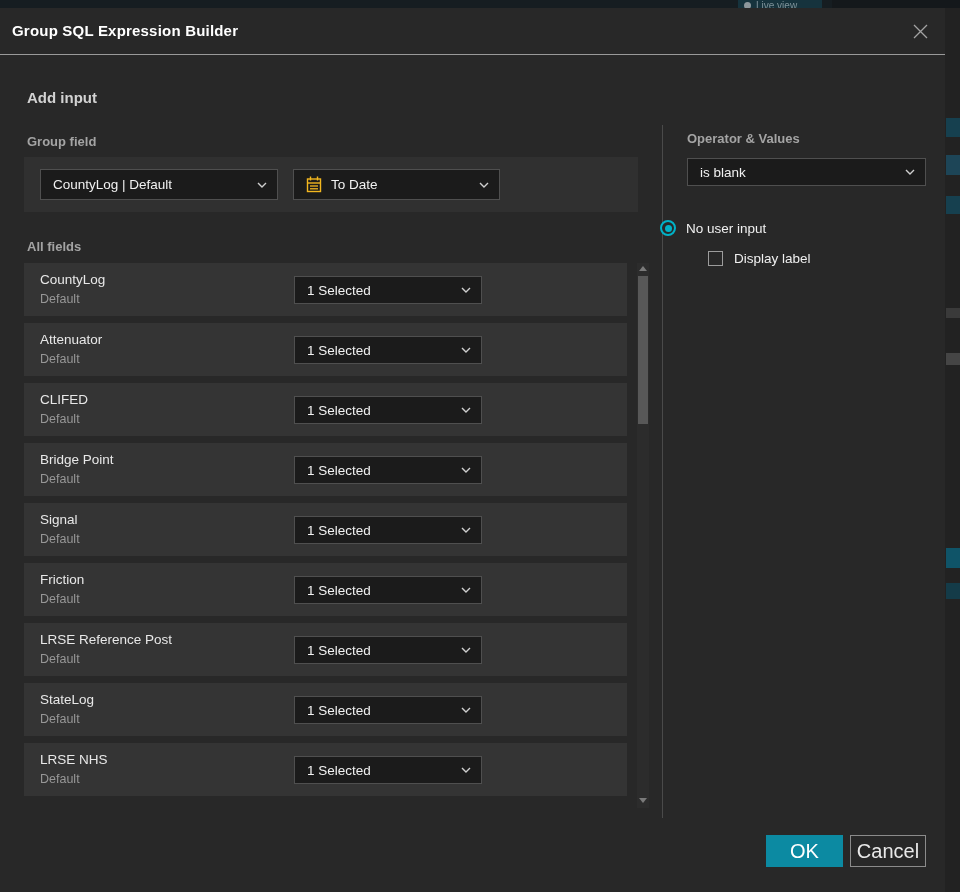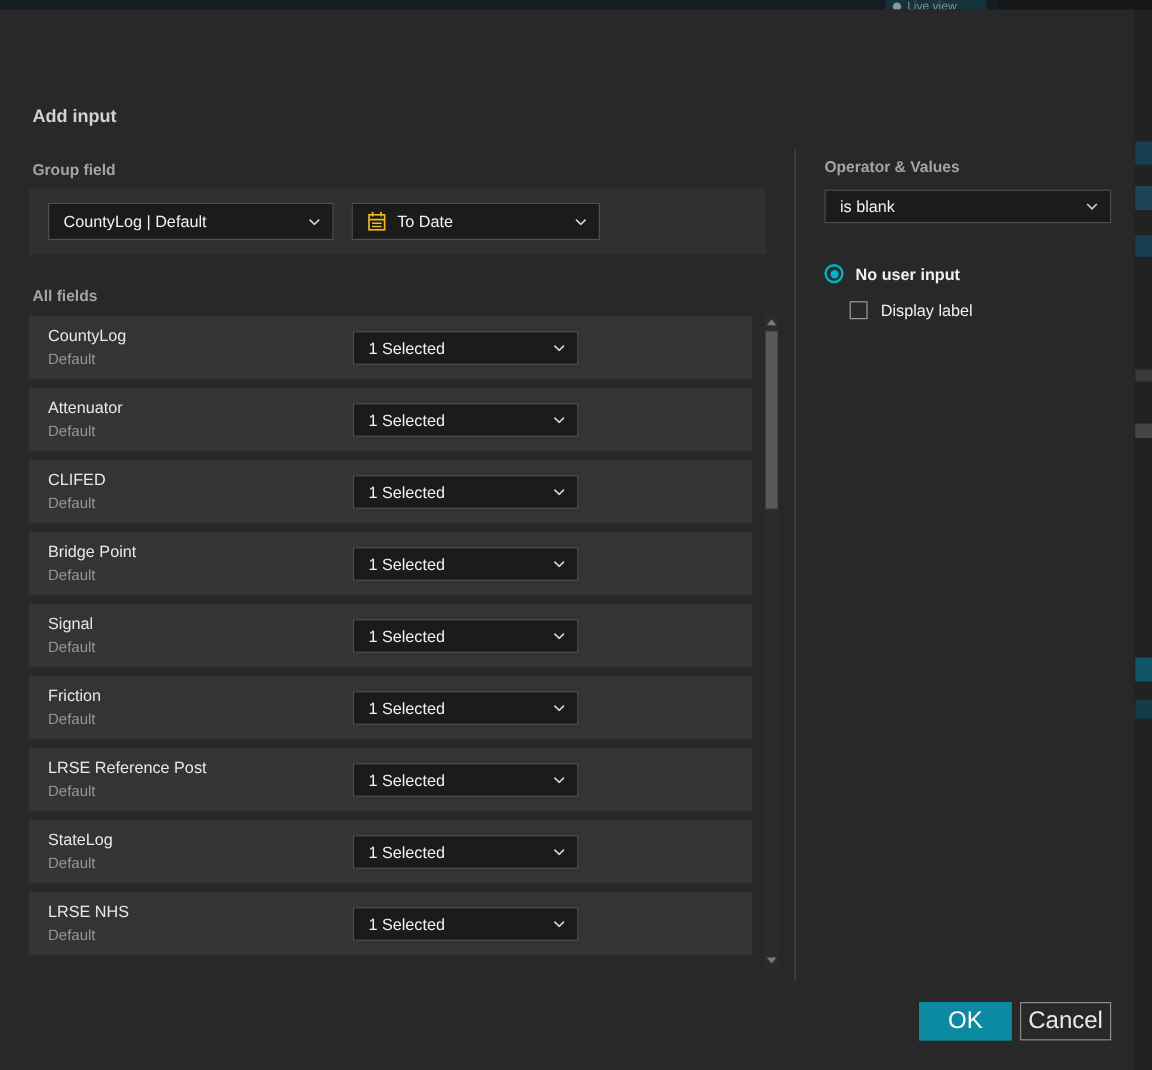--- a/index.html
+++ b/index.html
@@ -50,21 +50,21 @@
   .sb-thumb { position:absolute; left:1px; top:13px; width:10px; height:148px; background:#585858; }
   .sb-arrow { position:absolute; left:2px; width:8px; height:6px; display:flex; justify-content:center; }
   .tri-up { width:0; height:0; border-left:4px solid transparent; border-right:4px solid transparent; border-bottom:5px solid #7a7a7a; }
   .tri-dn { width:0; height:0; border-left:4px solid transparent; border-right:4px solid transparent; border-top:5px solid #7a7a7a; }
 
   .divider { position:absolute; left:662px; top:117px; width:1px; height:693px; background:#4a4a4a; }
 
   
   .op-dd { left:687px; top:150px; width:239px; height:28px; }
 
-  .radio-row { position:absolute; left:687px; top:212px; display:flex; align-items:flex-end; gap:10px; cursor:pointer;font-weight:bold; }
+  .radio-row { position:absolute; left:660px; top:212px; display:flex; align-items:flex-end; gap:10px; cursor:pointer; }
   .radio-outer { width:16px; height:16px; border-radius:50%; border:2px solid #00b2c7; background:#282828;
                  display:flex; align-items:center; justify-content:center; }
   .radio-dot { width:7px; height:7px; border-radius:50%; background:#00b2c7; }
   .radio-label { font-size:13.5px; color:#f0f0f0; }
 
   .check-row { position:absolute; left:708px; top:243px; display:flex; align-items:center; gap:11px; cursor:pointer; }
   .checkbox { width:15px; height:15px; border:1px solid #9c9c9c; background:transparent; }
   .check-label { font-size:13.5px; color:#f0f0f0; }
 
   
@@ -96,20 +96,28 @@
     <div class="rs-frag" style="top:147px; height:20px; background:#1d4557;"></div>
     <div class="rs-frag" style="top:188px; height:18px; background:#16404f;"></div>
     <div class="rs-frag" style="top:300px; height:10px; background:#3a3a3a;"></div>
     <div class="rs-frag" style="top:345px; height:12px; background:#454545;"></div>
     <div class="rs-frag" style="top:540px; height:20px; background:#0f5468;"></div>
     <div class="rs-frag" style="top:575px; height:16px; background:#143b48;"></div>
   </div>
 
   <div class="dialog">
 
+    <div class="dlg-header">
+      <div class="dlg-title">Group SQL Expression Builder</div>
+      <div class="close-btn">
+        <svg width="17" height="17" viewBox="0 0 17 17">
+          <path d="M2 2 L15 15 M15 2 L2 15" stroke="#a3a3a3" stroke-width="1.3" fill="none"></path>
+        </svg>
+      </div>
+    </div>
 
     <div class="section-title" style="left:27px; top:81px;">Add input</div>
 
     <div class="sub-label" style="left:27px; top:126px;">Group field</div>
 
     <div class="main-box">
       <div class="dd" style="left:16px; top:12px; width:238px;">
         <span class="dd-text">CountyLog | Default</span>
         <span class="chev">
           <svg width="10" height="6" viewBox="0 0 10 6">

